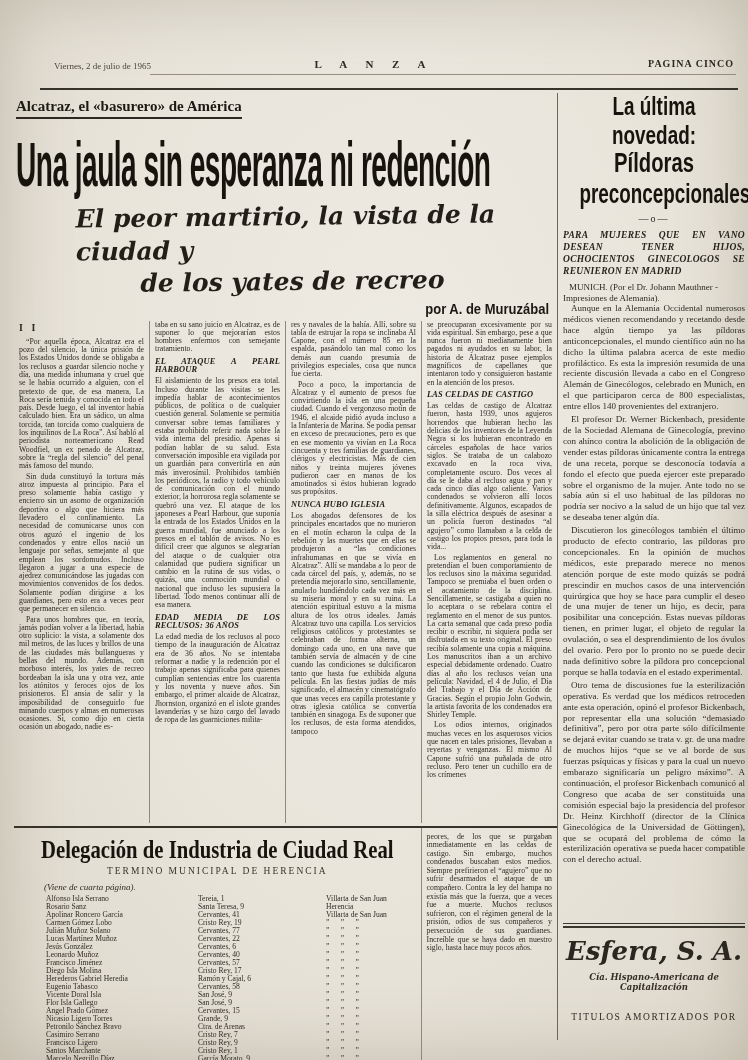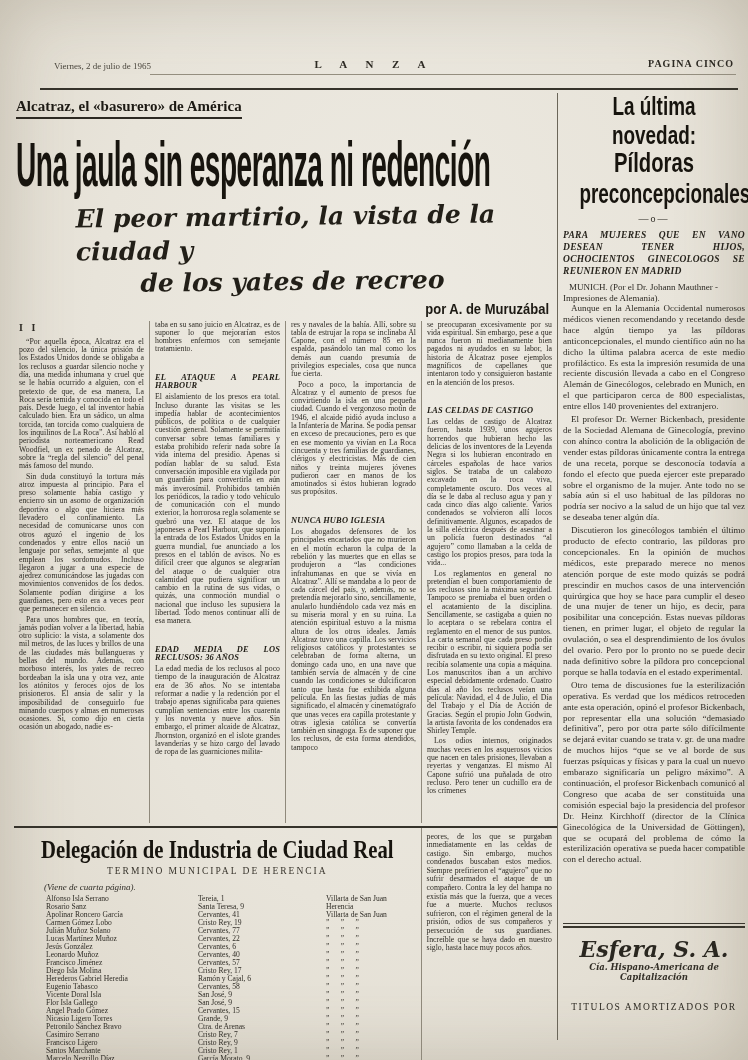--- a/index.html
+++ b/index.html
@@ -32,21 +32,21 @@
   .subhead .l1 { margin-left:62px; }
   .subhead .l2 { margin-left:126px; }
   .byline { text-align:right; font-family:"Liberation Sans", sans-serif; font-weight:bold;
             font-size:13px; margin:2px 8px 5px 0; transform:scaleY(1.12); color:#1c1913; }
   .cols { display:flex; height:502px; overflow:hidden; }
   .col  { flex:1; padding:0 5px; font-size:7.8px; line-height:8.3px; text-align:justify; }
   .col + .col { border-left:1px solid #8f897b; }
   .col p { margin:0 0 2px; text-indent:7px; }
   .col p.cont { text-indent:0; }
   .colhead { font-style:italic; font-weight:bold; font-size:8.4px; letter-spacing:.2px;
-             margin:20px 0 3px; color:#24211a; }
+             margin:4px 0 3px; color:#24211a; }
   .part-marker { font-weight:bold; font-size:10px; letter-spacing:3px; margin:3px 0 6px; }
   .bottom-rule { height:2px; background:#36332b; margin-top:3px; }
   .bottom-row { display:flex; height:288px; overflow:hidden; }
 
   
   .delegation { width:415px; }
   .delegation-title { text-align:center; font-weight:bold; font-size:23px; margin-top:9px;
                       transform:scale(0.9,1.08); color:#17140e; }
   .delegation-sub { text-align:center; font-size:9.5px; letter-spacing:2px; margin-top:3px; color:#38342c; }
   .delegation-note { font-style:italic; font-size:9px; margin:6px 0 3px 30px; }
@@ -67,23 +67,23 @@
   .sb-headline .h2 { font-size:23px; transform:scale(0.88,1.2); transform-origin:center; margin-top:4px; }
   .sb-headline .h3 { font-size:23px; transform:scale(0.82,1.2); transform-origin:center; margin-top:4px; }
   .sb-ornament { text-align:center; font-size:10px; margin:6px 0 5px; letter-spacing:2px; }
   .sb-lead { font-style:italic; font-weight:bold; font-size:9.5px; line-height:12px;
              text-align:justify; letter-spacing:.3px; color:#27241d; }
   .sb-dateline { font-size:9px; line-height:10.5px; margin-top:5px; text-indent:6px; }
   .sb-body p { font-size:9px; line-height:10.9px; text-align:justify; margin:0 0 2px; text-indent:8px; }
   .sb-ad { position:absolute; left:0; right:0; top:826px; border-top:1px solid #3a372e; padding-top:2px; }
   .sb-ad-inner { border-top:2px solid #3a372e; padding-top:8px; }
   .ad-name { text-align:center; font-family:"DejaVu Serif", serif; font-style:italic; font-weight:bold;
-             font-size:22px; color:#2a2720; }
+             font-size:26px; color:#2a2720; }
   .ad-tagline { text-align:center; font-family:"DejaVu Serif", serif; font-style:italic; font-weight:bold;
-                font-size:8.5px; color:#332f27; }
+                font-size:8.5px; margin-top:6px; color:#332f27; }
   .ad-note { text-align:center; font-size:9.5px; letter-spacing:1.5px; margin-top:18px; line-height:14px; color:#2e2b23; }
 </style>
 </head>
 <body>
 
 <div class="page">
 
   <div class="date">Viernes, 2 de julio de 1965</div>
   <div class="masthead">L A N Z A</div>
   <div class="pagelabel">PAGINA CINCO</div>

